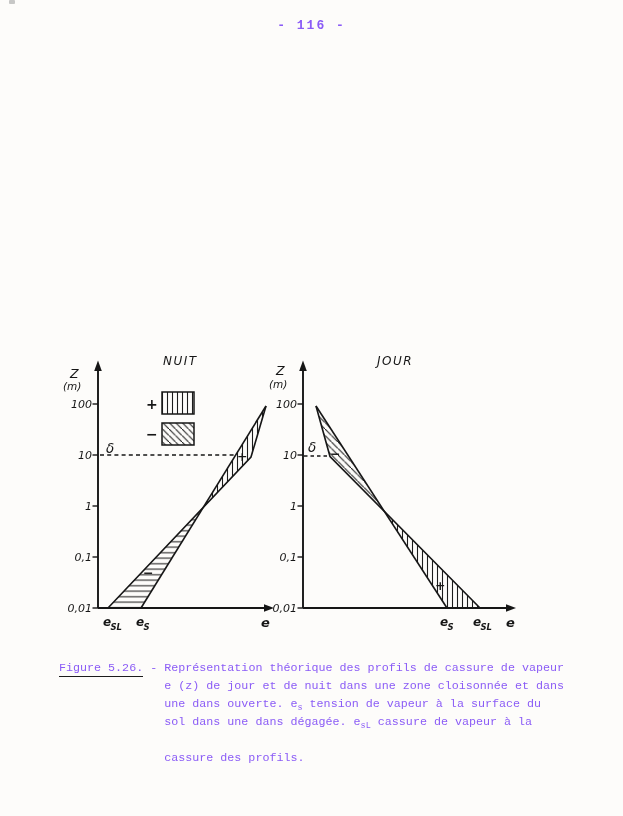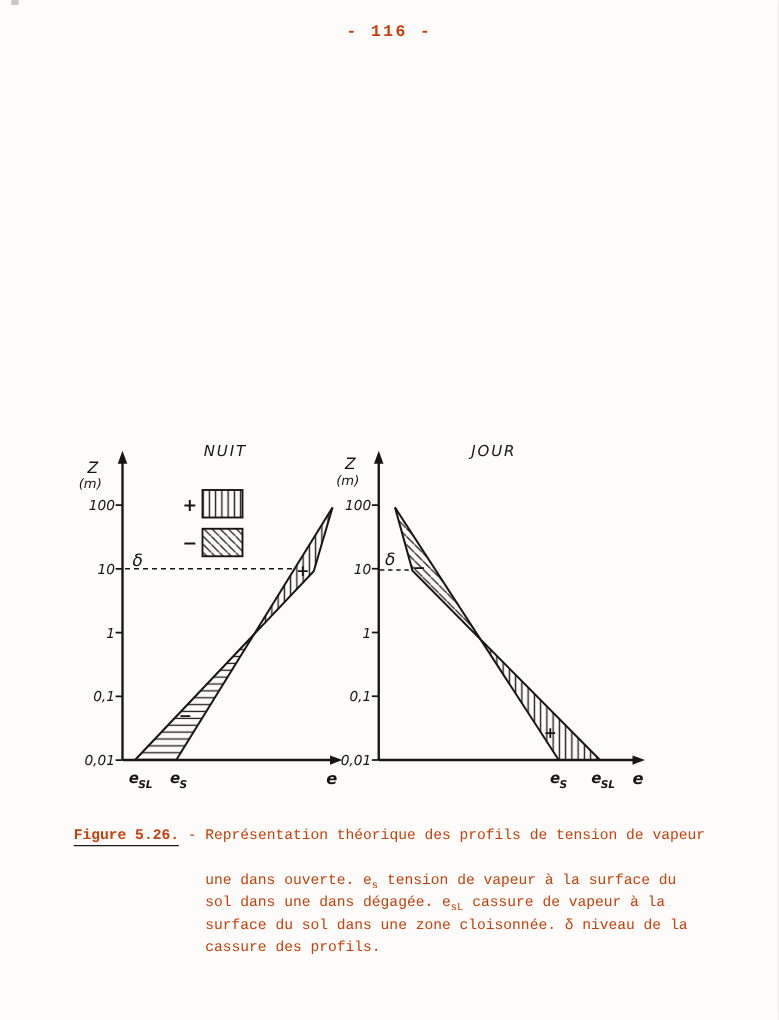--- a/index.html
+++ b/index.html
@@ -1,33 +1,33 @@
 <!DOCTYPE html>
 <html><head>
 <meta charset="utf-8">
 <style>
   html,body{margin:0;padding:0;background:#e9e9e9;}
   #page{
     position:relative;width:623px;height:816px;background:#fdfcfa;
-    font-family:"Liberation Mono",monospace;color:#c2410c;overflow:hidden;
+    font-family:"Liberation Mono",monospace;color:#8b5cf6;overflow:hidden;
     box-shadow:0 0 6px rgba(0,0,0,.25);
   }
   .pagenum{
     position:absolute;top:18px;left:0;right:0;text-align:center;
     font-size:13px;letter-spacing:2px;font-weight:bold;
   }
   .speck{position:absolute;left:9px;top:0;width:6px;height:4px;background:#9a9a9a;opacity:.55;border-radius:1px;}
   .figure-wrap{position:absolute;left:55px;top:345px;width:470px;height:300px;}
   svg text{font-family:"DejaVu Sans",sans-serif;fill:#161616;}
   .caption{
     position:absolute;left:59px;top:659px;width:525px;
     font-size:11.7px;line-height:18px;
     padding-left:15ch;text-indent:-15ch;
   }
-  .caption .ul{border-bottom:1.3px solid #1b1b1b;padding-bottom:1px;font-weight:bold;}
+  .caption .ul{border-bottom:1.3px solid #1b1b1b;padding-bottom:1px;}
   .caption sub{font-size:8.5px;line-height:0;}
 </style>
 </head>
 <body>
 
 <div id="page">
 
   <div class="speck"></div>
 
   <div class="pagenum">- 116 -</div>
@@ -137,21 +137,21 @@
         <text x="440" y="626" font-size="12" font-style="italic" font-weight="600">e</text>
         <text x="447.5" y="630" font-size="8.5" font-style="italic" font-weight="600">S</text>
         <text x="473" y="626" font-size="12" font-style="italic" font-weight="600">e</text>
         <text x="480.5" y="630" font-size="8.5" font-style="italic" font-weight="600">SL</text>
         <text x="506" y="627" font-size="13" font-style="italic" font-weight="600">e</text>
       </g>
     </svg>
   </div>
 
   <div class="caption">
-    <span class="ul">Figure 5.26.</span><span> - </span><span>Représentation théorique des profils de tension de vapeur</span><br>
-    <br>
+    <span class="ul">Figure 5.26.</span><span> - </span><span>Représentation théorique des profils de cassure de vapeur</span><br>
+    <span>e (z) de jour et de nuit dans une zone cloisonnée et dans</span><br>
     <span>une dans ouverte.  e</span><sub>s</sub><span> tension de vapeur à la surface du</span><br>
     <span>sol dans une dans dégagée.  e</span><sub>sL</sub><span> cassure de vapeur à la</span><br>
-    <span>surface du sol dans une zone cloisonnée. δ niveau de la</span><br>
+    <br>
     <span>cassure des profils.</span>
   </div>
 
 </div>
 
 </body></html>

